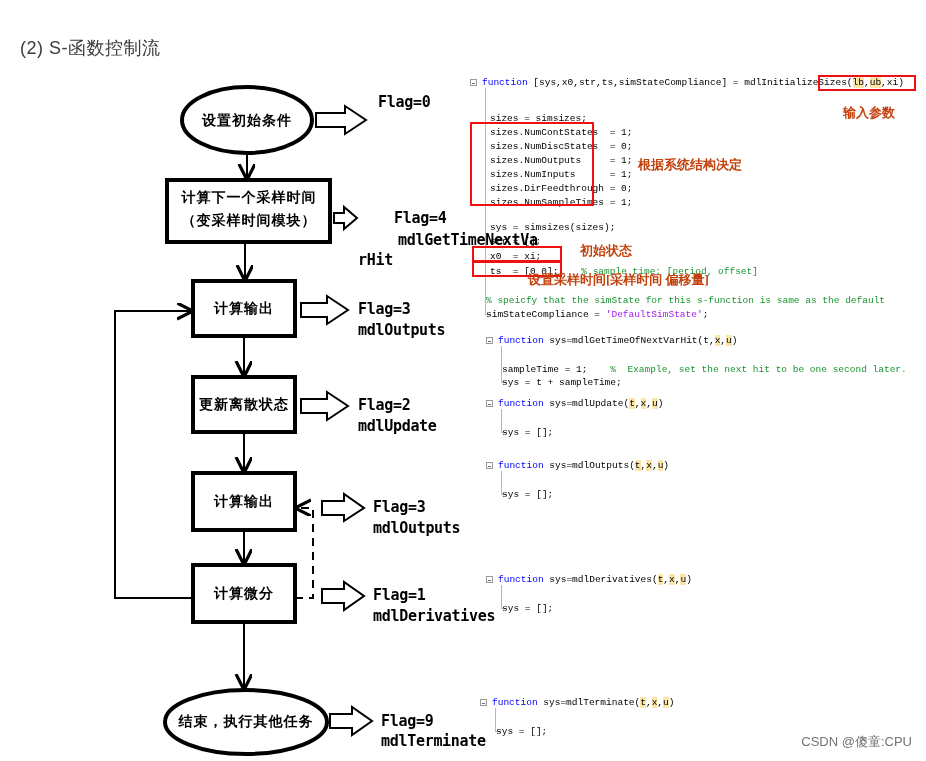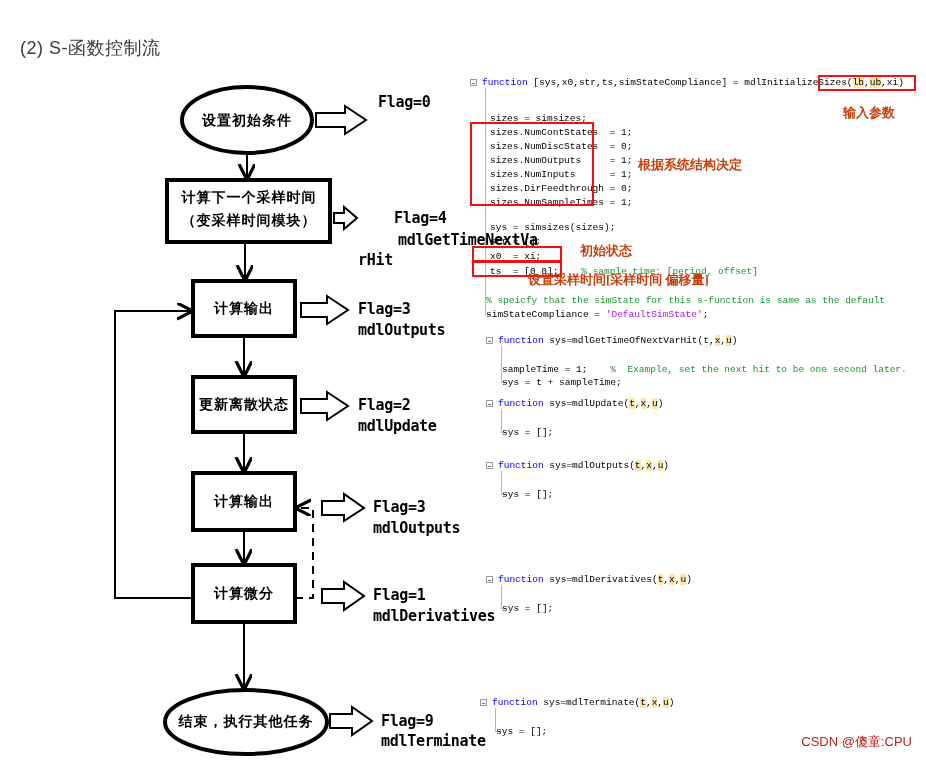--- a/index.html
+++ b/index.html
@@ -117,21 +117,21 @@
     font-size: 15px;
     color: #000000;
     white-space: nowrap;
     letter-spacing: -0.3px;
   }
   #watermark {
     position: absolute;
     right: 14px;
     bottom: 10px;
     font-size: 13px;
-    color: #b91c1c;
+    color: #737373;
     font-family: "Liberation Sans", sans-serif;
     white-space: nowrap;
   }
 </style>
 </head>
 <body>
 
 <div id="page-title">(2) S-函数控制流</div>
 
 <svg id="diagram-svg" width="926" height="761">

